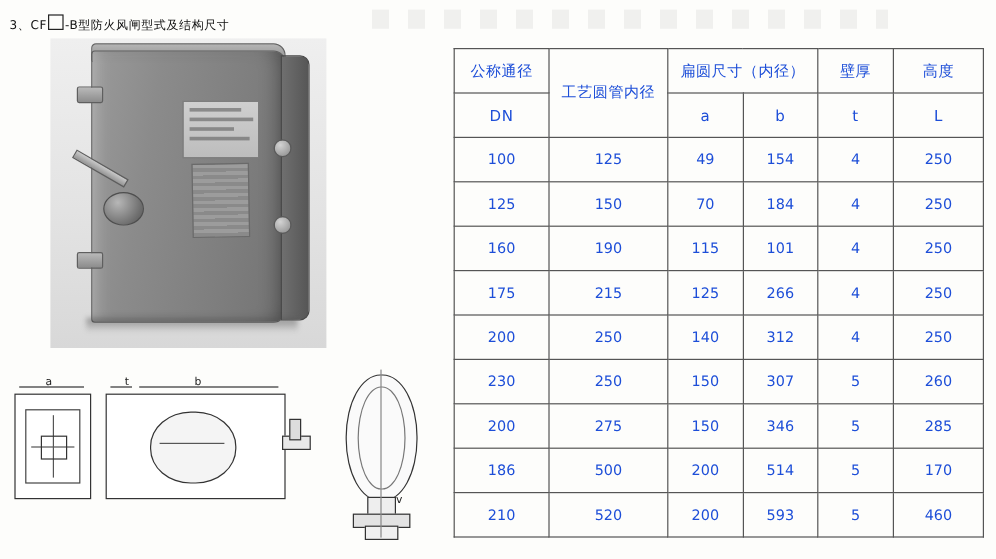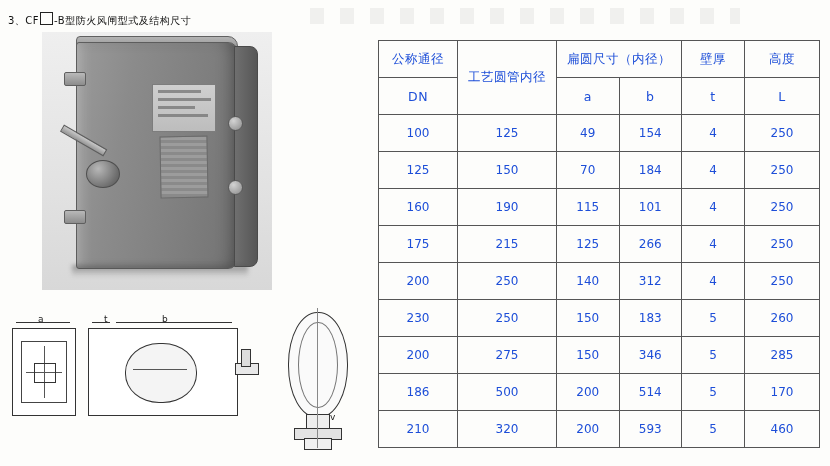--- a/index.html
+++ b/index.html
@@ -444,21 +444,21 @@
         <td>250</td>
         <td>140</td>
         <td>312</td>
         <td>4</td>
         <td>250</td>
       </tr>
       <tr>
         <td>230</td>
         <td>250</td>
         <td>150</td>
-        <td>183</td>
+        <td>307</td>
         <td>5</td>
         <td>260</td>
       </tr>
       <tr>
         <td>200</td>
         <td>275</td>
         <td>150</td>
         <td>346</td>
         <td>5</td>
         <td>285</td>
@@ -466,21 +466,21 @@
       <tr>
         <td>186</td>
         <td>500</td>
         <td>200</td>
         <td>514</td>
         <td>5</td>
         <td>170</td>
       </tr>
       <tr>
         <td>210</td>
-        <td>320</td>
+        <td>520</td>
         <td>200</td>
         <td>593</td>
         <td>5</td>
         <td>460</td>
       </tr>
     </tbody>
   </table>
 </div>
 
 </body></html>

